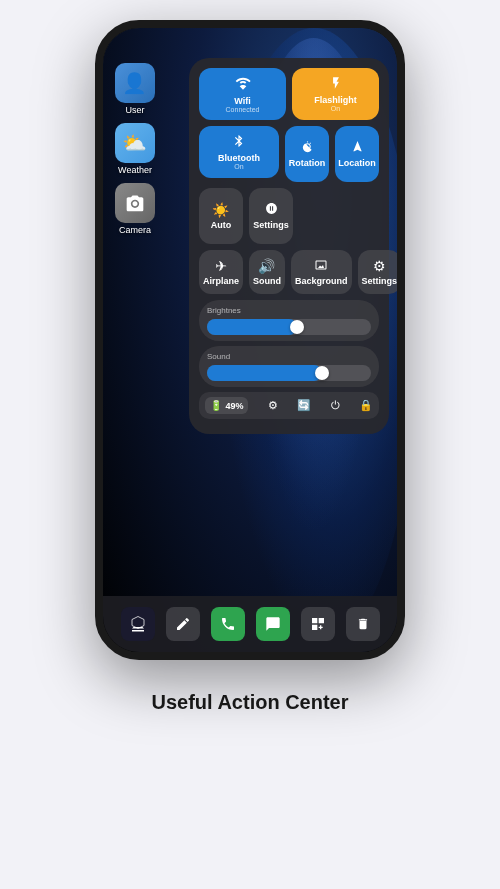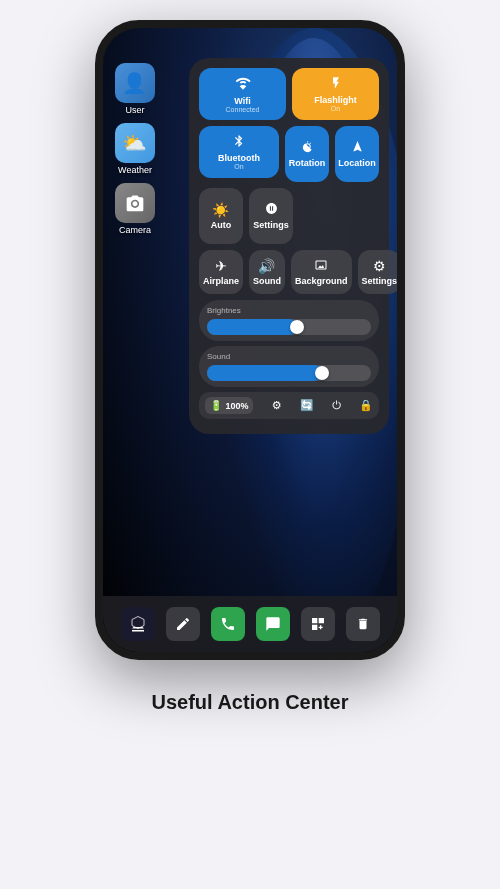--- a/index.html
+++ b/index.html
@@ -420,21 +420,21 @@
         <div class="cc-slider-label">Sound</div>
         <div class="cc-slider-track">
           <div class="cc-slider-fill-blue" style="width:70%;"></div>
           <div class="cc-slider-thumb" style="left:calc(70% - 7px);"></div>
         </div>
       </div>
 
       <div class="cc-bottom-bar">
         <div class="battery-indicator">
           <span class="battery-icon">🔋</span>
-          <span class="battery-text">100%</span>
+          <span class="battery-text">49%</span>
         </div>
         <span class="cc-bottom-icon">⚙</span>
         <span class="cc-bottom-icon">🔄</span>
         <span class="cc-bottom-icon">⏻</span>
         <span class="cc-bottom-icon">🔒</span>
       </div>
     </div>
 
     <div class="dock">
       <div class="dock-icon" style="background:#1a1a2e;">

